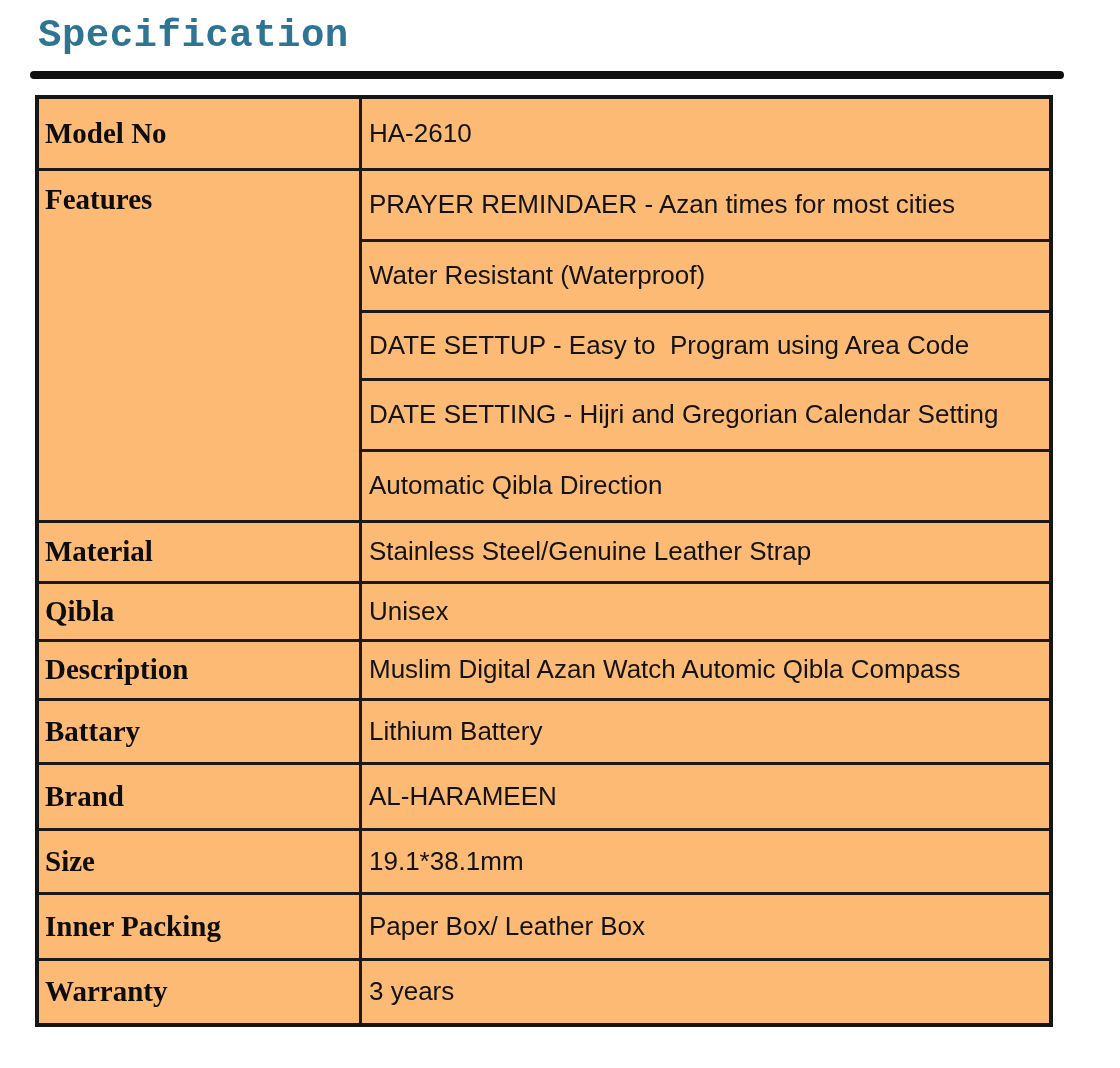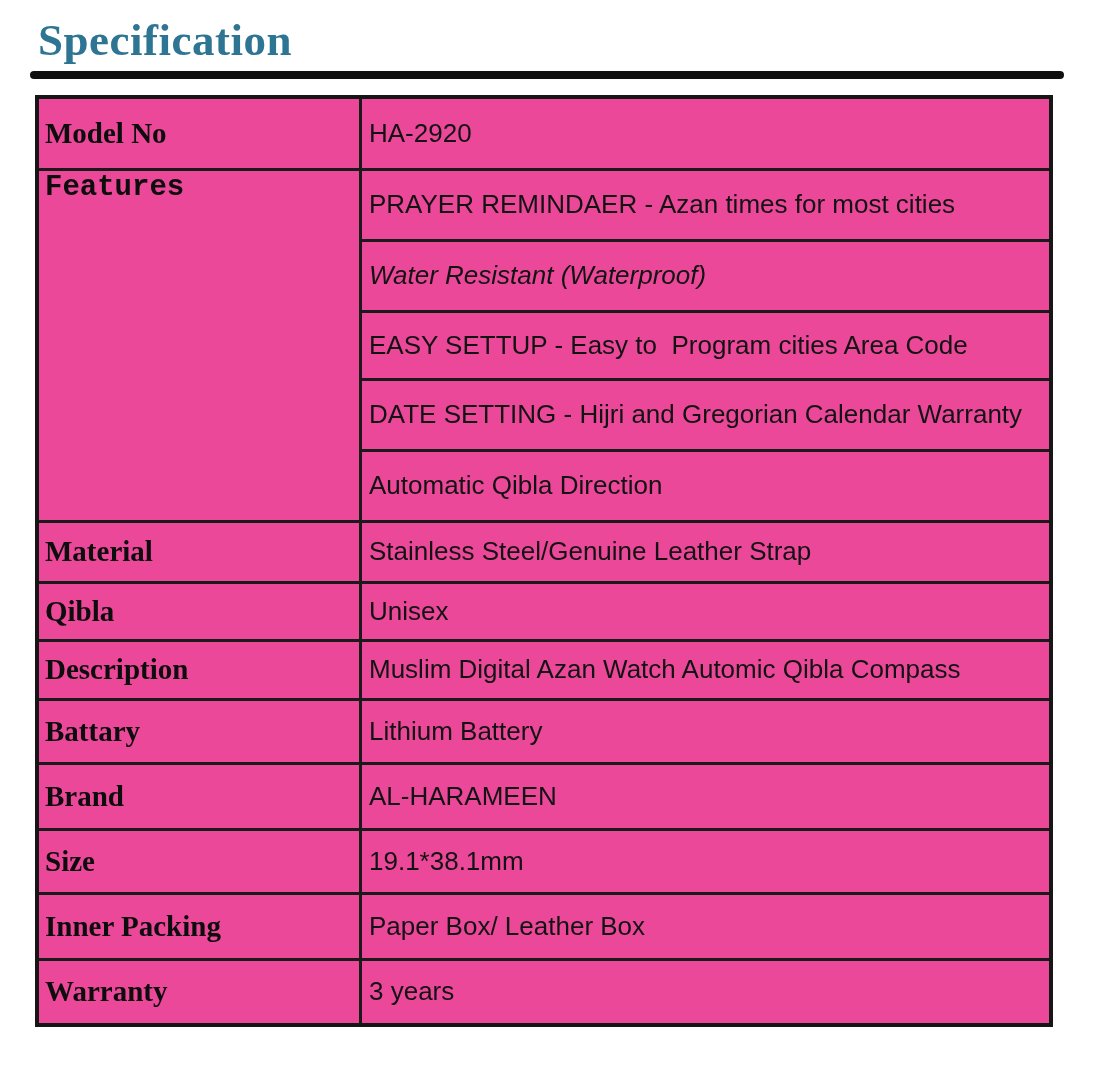--- a/index.html
+++ b/index.html
@@ -12,97 +12,97 @@
     height: 1068px;
     position: relative;
     font-family: "Liberation Sans", sans-serif;
     color: #111111;
     overflow: hidden;
   }
   .page-title {
     position: absolute;
     left: 38px;
     top: 14px;
-    font-family: Liberation Serif, serif;
+    font-family: Liberation Mono, monospace;
     font-weight: bold;
-    font-size: 45px;
+    font-size: 39px;
     letter-spacing: 0.5px;
     color: #2e7594;
     margin: 0;
   }
   .title-rule {
     position: absolute;
     left: 30px;
     top: 71px;
     width: 1034px;
     height: 8px;
     background: #0f0f0f;
     border-radius: 4px;
   }
   table.spec-table {
     position: absolute;
     left: 35px;
     top: 95px;
     width: 1018px;
     border-collapse: collapse;
     table-layout: fixed;
-    background: #ec4899;
+    background: #fdba74;
     border: 4px solid #161616;
   }
   table.spec-table td {
     border: 3px solid #1a1a1a;
     overflow: hidden;
   }
   td.label-cell {
     width: 310px;
     font-family: "Liberation Serif", serif;
     font-weight: bold;
     font-size: 29px;
     color: #0d0d0d;
     padding: 0 4px 0 6px;
     vertical-align: middle;
     white-space: pre;
   }
   td.label-cell.align-top {
     vertical-align: top;
-    font-family: Liberation Mono, monospace;
+    padding-top: 12px;
   }
   td.value-cell {
     font-size: 26px;
     color: #131313;
     padding: 0 4px 0 7px;
     vertical-align: middle;
     white-space: pre;
   }
 </style>
 </head>
 <body>
 
 <h1 class="page-title" style="color: rgb(46, 117, 148);">Specification</h1>
 
 <div class="title-rule" style="background: rgb(15, 15, 15);"></div>
 
 <table class="spec-table">
   <tbody id="spec-body">
       <tr style="height: 72px;">
         <td class="label-cell" rowspan="1">Model No</td>
-        <td class="value-cell">HA-2920</td>
+        <td class="value-cell">HA-2610</td>
       </tr>
       <tr style="height: 71px;">
         <td class="label-cell align-top" rowspan="5">Features</td>
         <td class="value-cell">PRAYER REMINDAER - Azan times for most cities</td>
       </tr>
-      <tr style="height: 71px; font-style: italic;">
+      <tr style="height: 71px;">
         <td class="value-cell">Water Resistant (Waterproof)</td>
       </tr>
       <tr style="height: 68px;">
-        <td class="value-cell">EASY SETTUP - Easy to  Program cities Area Code</td>
+        <td class="value-cell">DATE SETTUP - Easy to  Program using Area Code</td>
       </tr>
       <tr style="height: 71px;">
-        <td class="value-cell">DATE SETTING - Hijri and Gregorian Calendar Warranty</td>
+        <td class="value-cell">DATE SETTING - Hijri and Gregorian Calendar Setting</td>
       </tr>
       <tr style="height: 71px;">
         <td class="value-cell">Automatic Qibla Direction</td>
       </tr>
       <tr style="height: 61px;">
         <td class="label-cell" rowspan="1">Material</td>
         <td class="value-cell">Stainless Steel/Genuine Leather Strap</td>
       </tr>
       <tr style="height: 58px;">
         <td class="label-cell" rowspan="1">Qibla</td>

